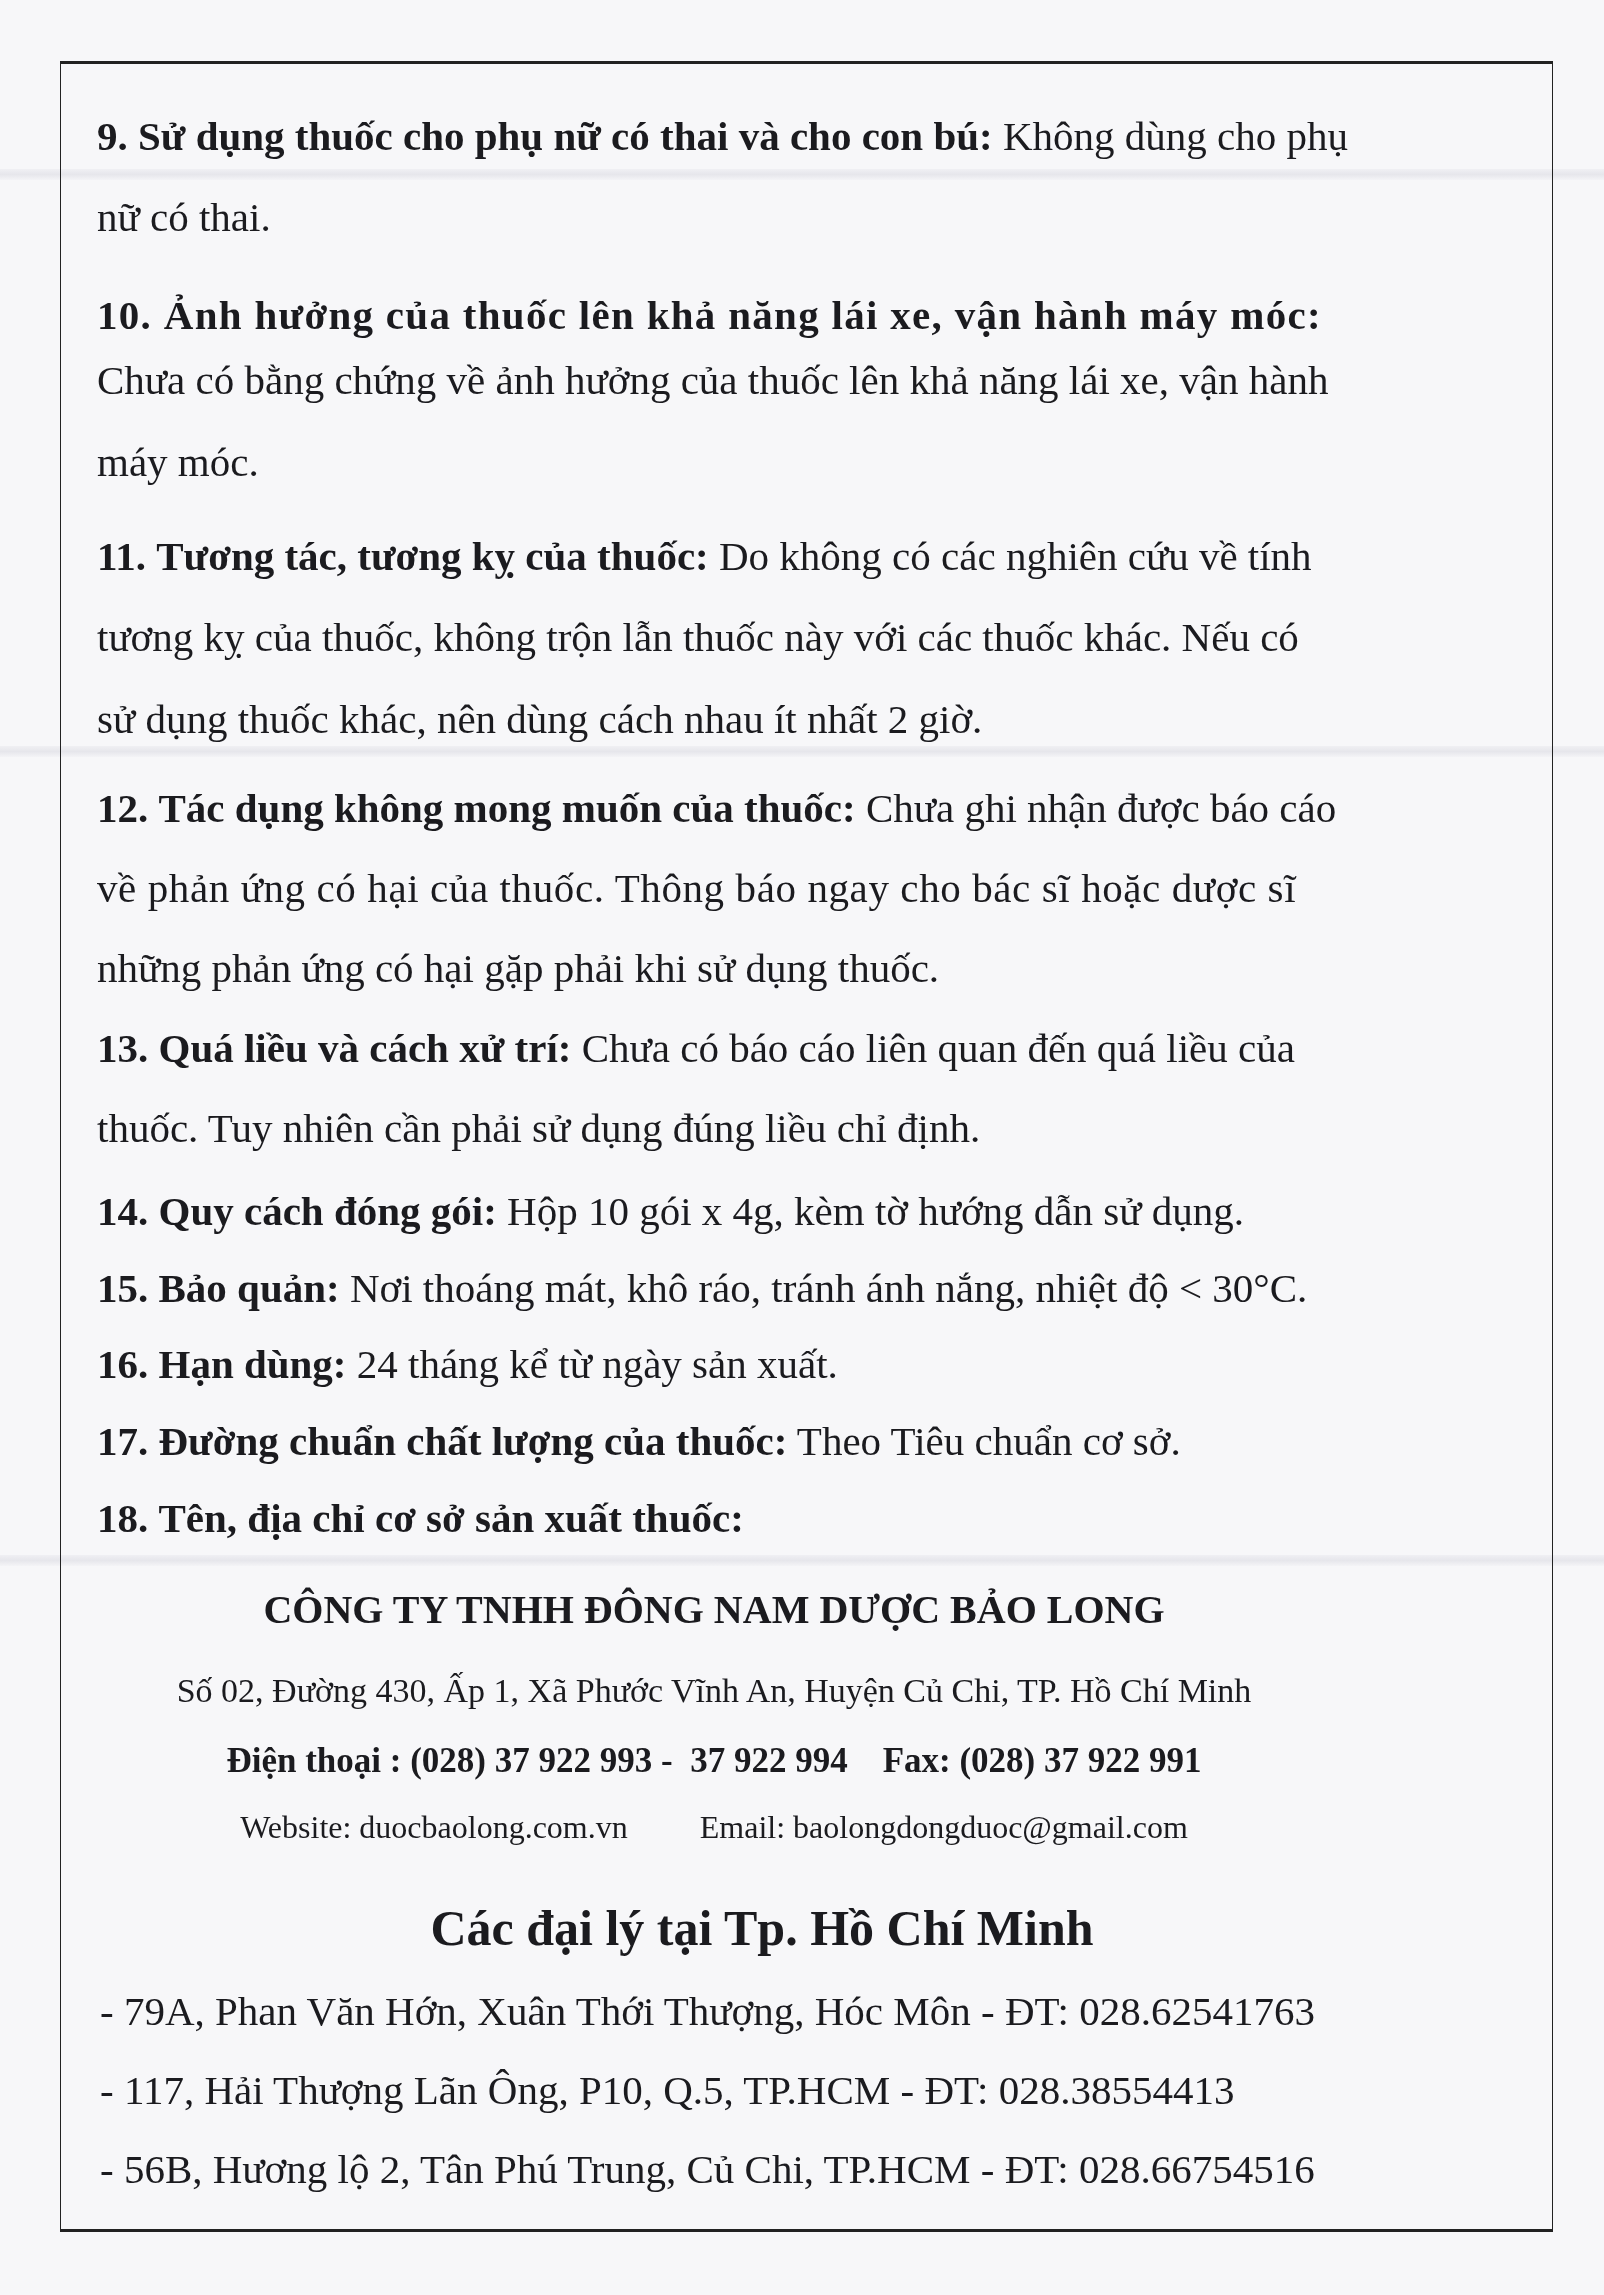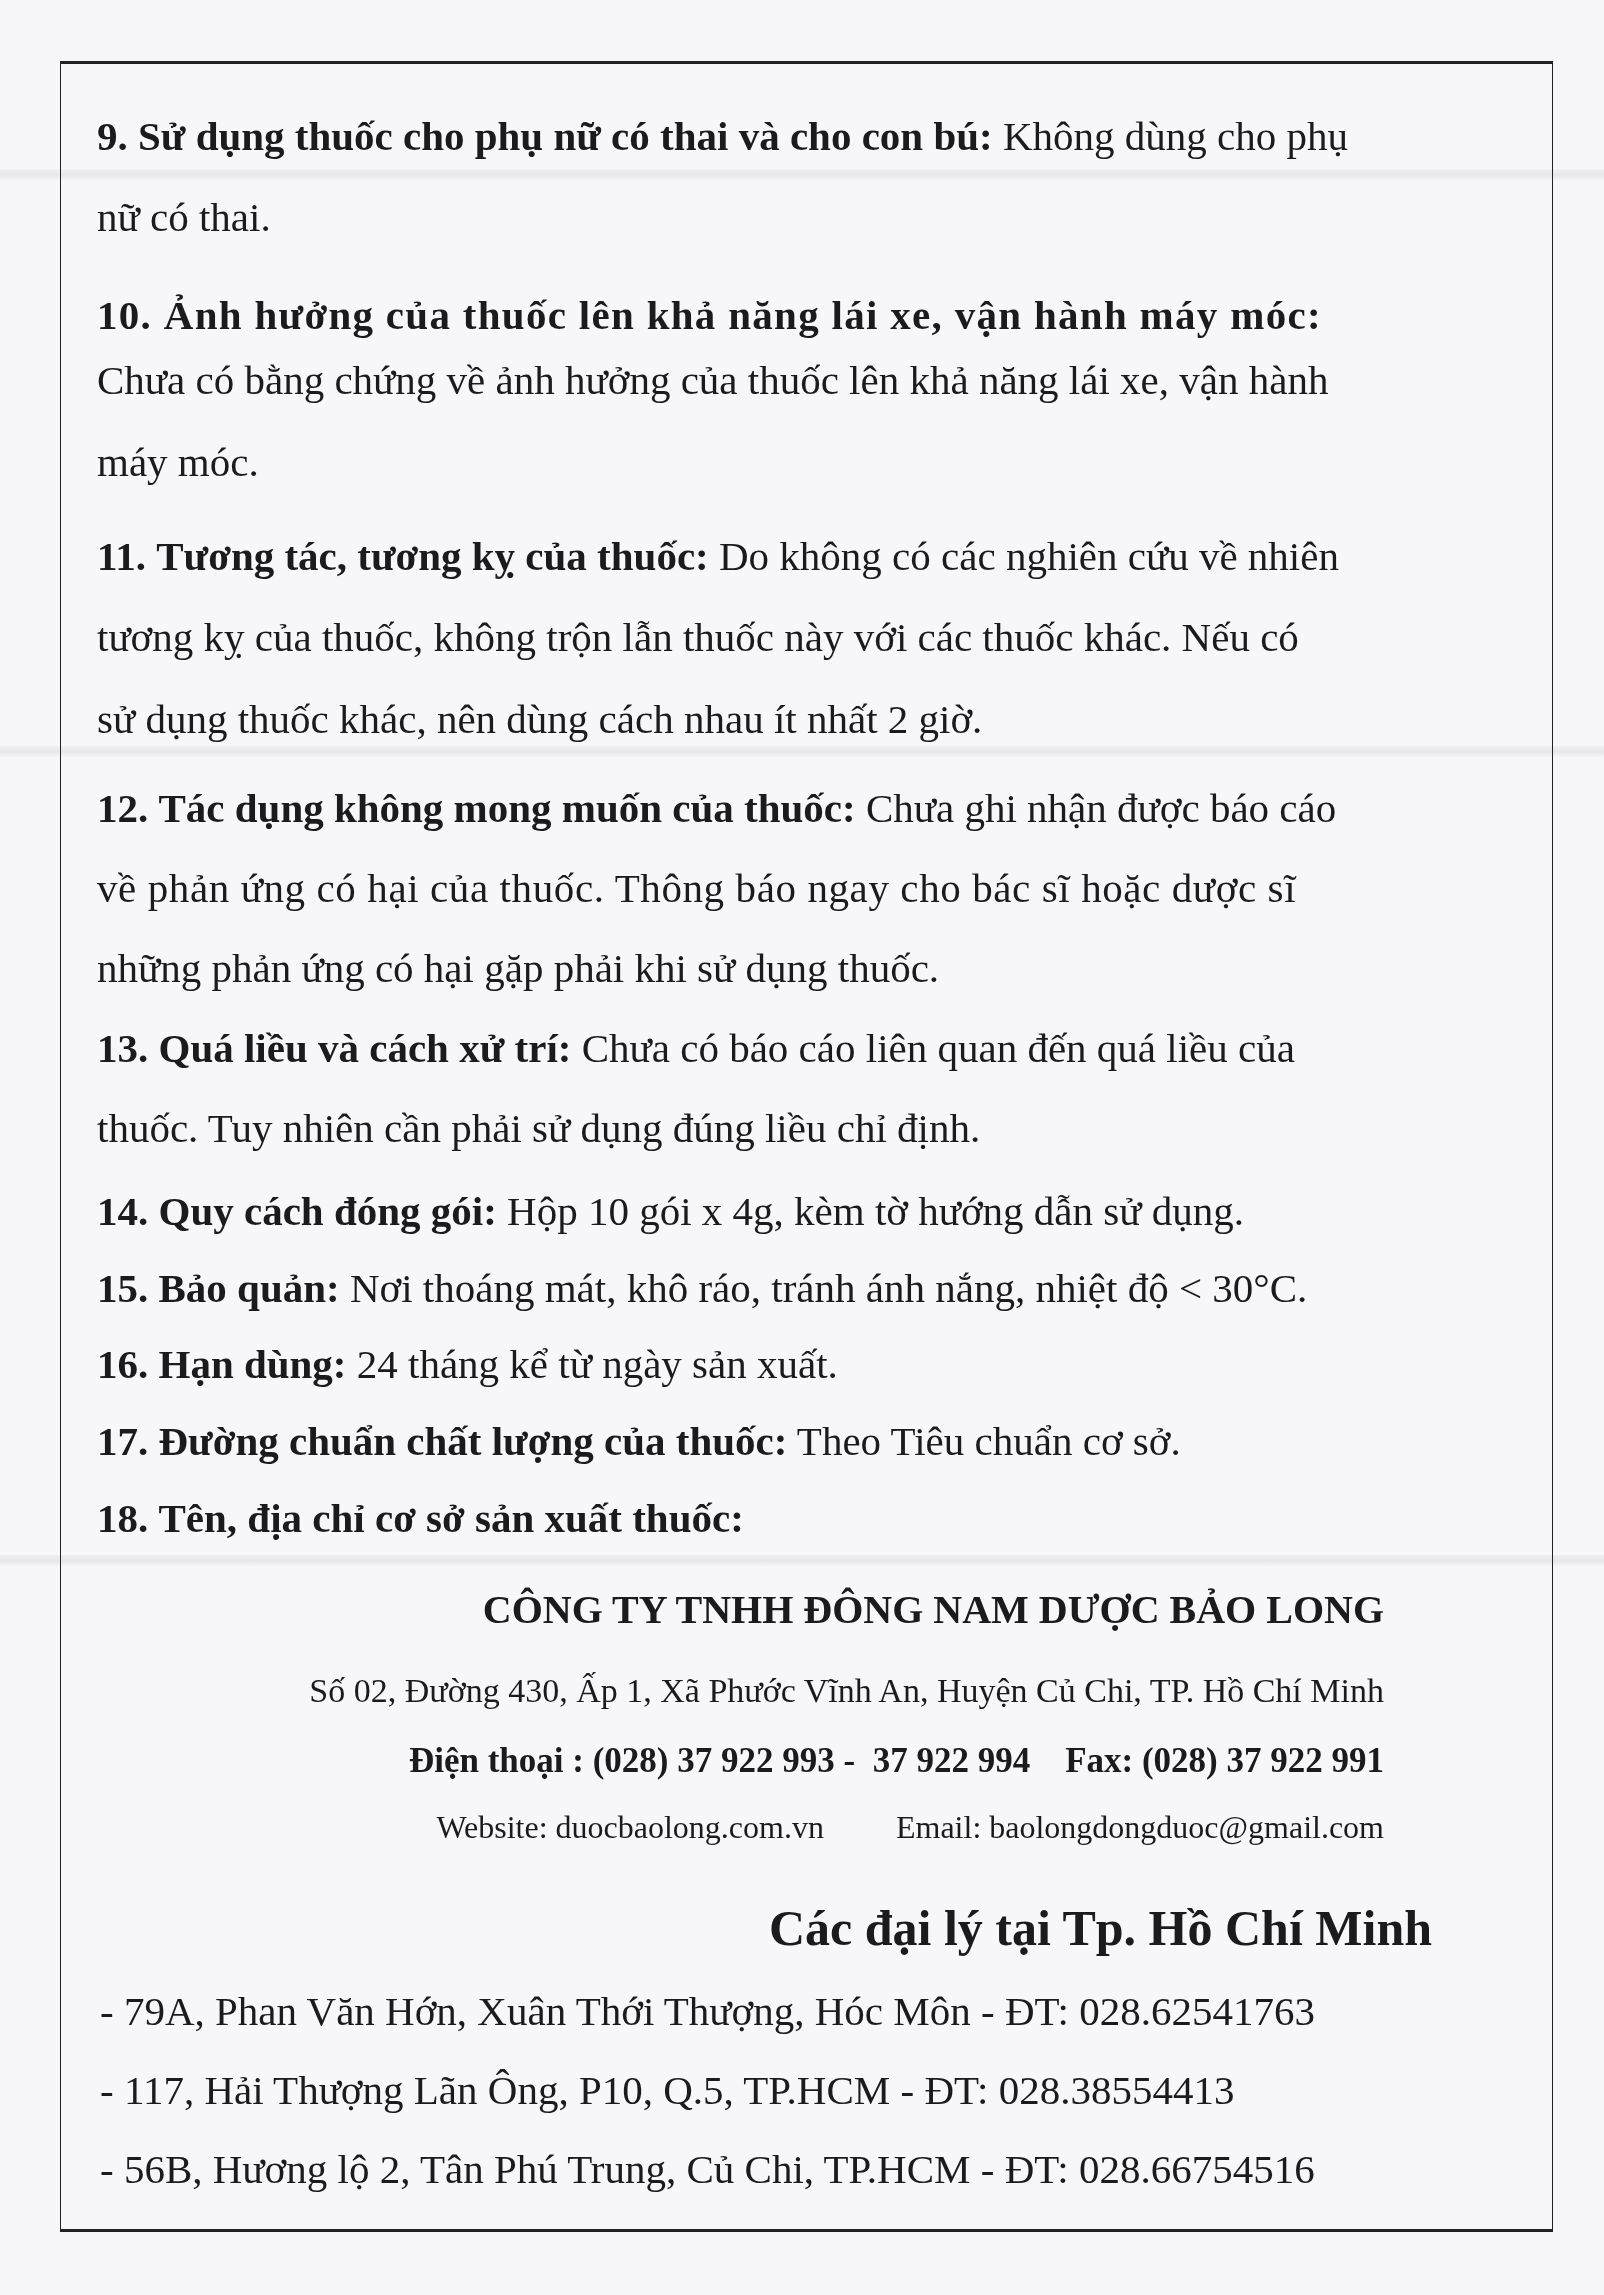--- a/index.html
+++ b/index.html
@@ -17,21 +17,21 @@
     }
     .fold { position: absolute; left: 0; width: 1605px; height: 11.3px;
       background: linear-gradient(#eeeef2, #e2e2e8, #f3f3f6); opacity: .8; }
     .box {
       position: absolute; left: 60px; top: 61px; width: 1493px; height: 2171px;
       border: 1.9px solid #222; border-top-width: 3.8px; border-bottom-width: 3.8px;
       box-sizing: border-box;
     }
     .line { position: absolute; left: 97px; font-size: 41px; white-space: nowrap; }
     .b { font-weight: bold; }
-    .center { position: absolute; left: 60px; width: 1324px; text-align: right; white-space: nowrap; }
+    .center { position: absolute; left: 52px; width: 1324px; text-align: center; white-space: nowrap; }
     .company { font-size: 40px; font-weight: bold; }
     .addr { font-size: 34px; }
     .phone { font-size: 35px; font-weight: bold; }
     .web { font-size: 32px; }
     .agents-title { font-size: 50px; font-weight: bold; margin-left: 48px; }
     .agent { position: absolute; left: 100px; font-size: 41px; white-space: nowrap; }
   </style>
 </head>
 <body>
 
@@ -59,21 +59,21 @@
 <div class="line" style="top:356px">
   <span>Chưa có bằng chứng về ảnh hưởng của thuốc lên khả năng lái xe, vận hành</span>
 </div>
 <div class="line" style="top:438px">
   <span>máy móc.</span>
 </div>
 
 <div class="line" style="top:532px">
   <span class="b">11.</span>
   <span class="b">Tương tác, tương kỵ của thuốc:</span>
-  <span>Do không có các nghiên cứu về nhiên</span>
+  <span>Do không có các nghiên cứu về tính</span>
 </div>
 <div class="line" style="top:613px">
   <span>tương kỵ của thuốc, không trộn lẫn thuốc này với các thuốc khác. Nếu có</span>
 </div>
 <div class="line" style="top:695px">
   <span>sử dụng thuốc khác, nên dùng cách nhau ít nhất 2 giờ.</span>
 </div>
 
 <div class="line" style="top:784px">
   <span class="b">12.</span>

